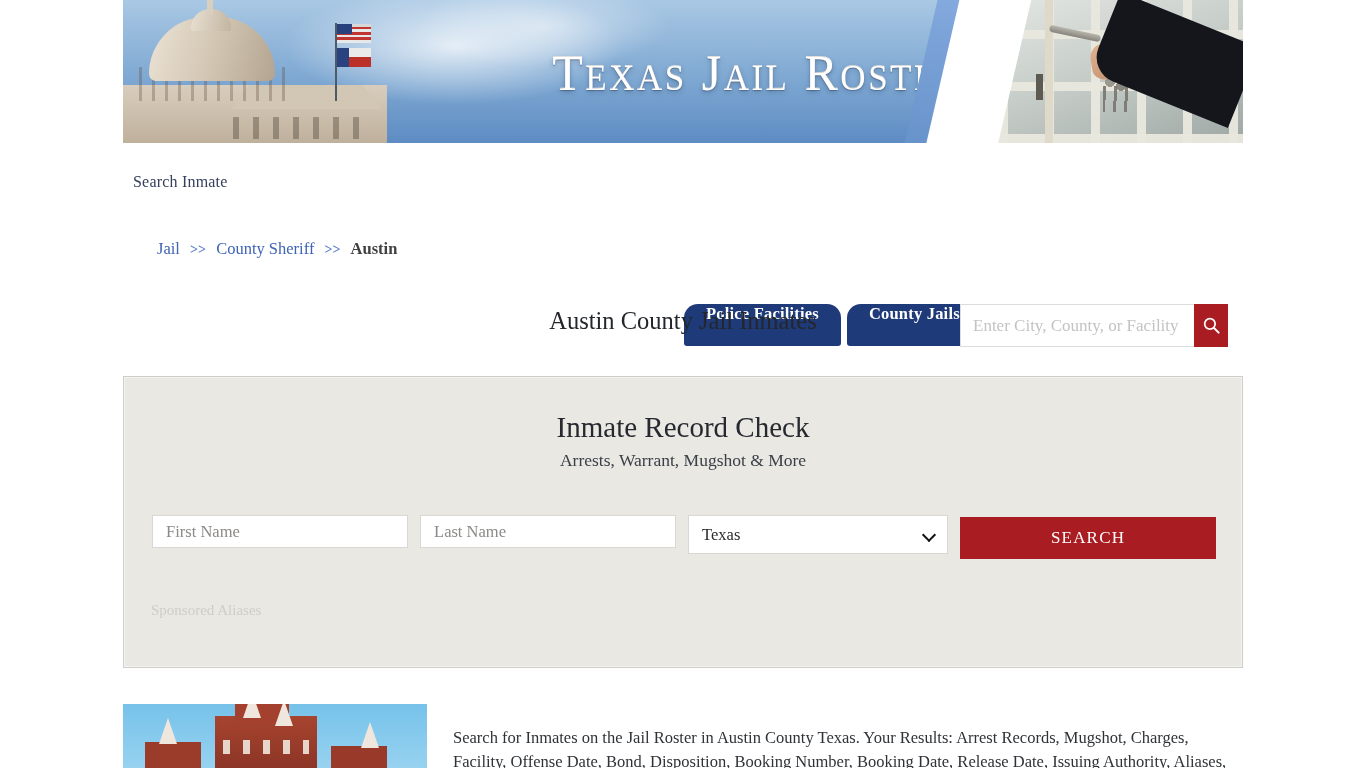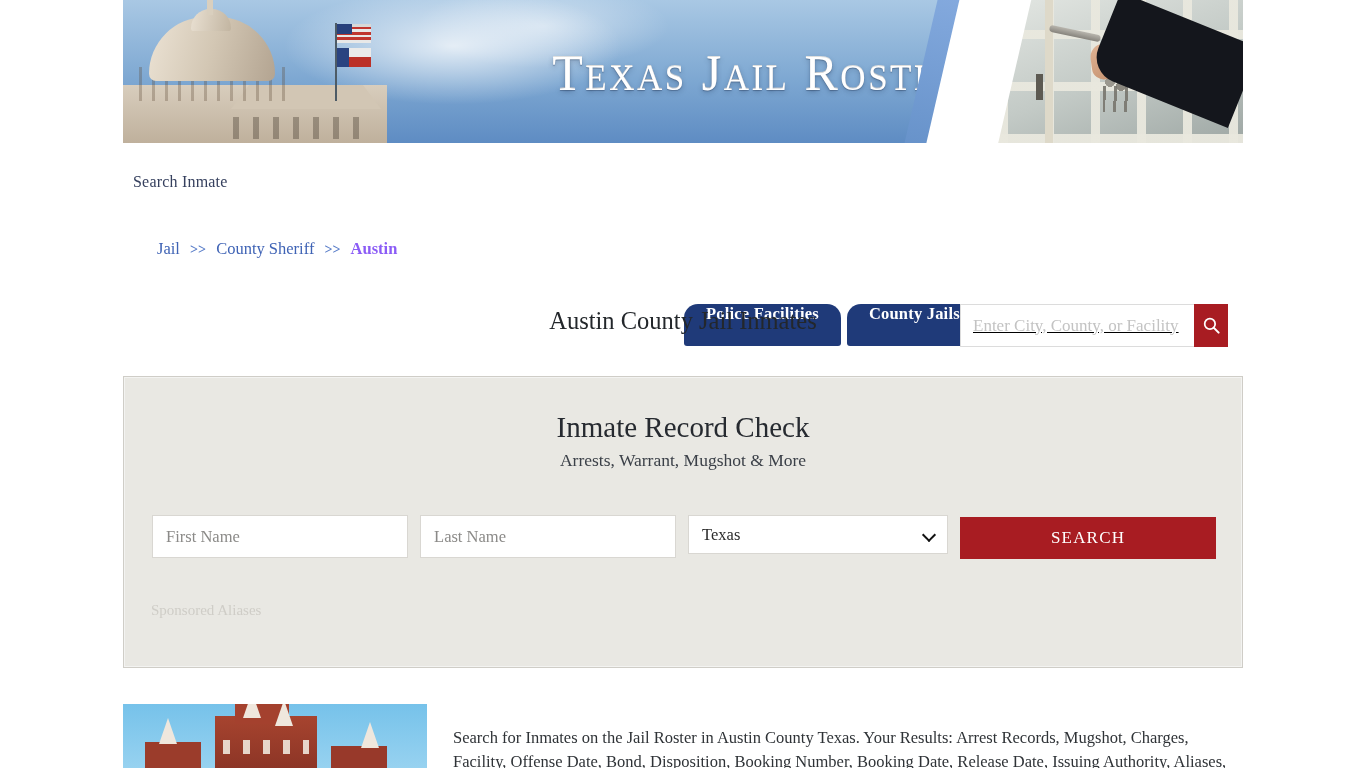--- a/index.html
+++ b/index.html
@@ -160,42 +160,42 @@
   .navtab {
     height:42px; padding:0 22px;
     display:flex; align-items:flex-start; justify-content:center;
     background:#1f3a79; color:#ffffff;
     font-size:16.5px; font-weight:700; letter-spacing:.2px;
     border-radius:14px 14px 3px 3px;
     cursor:pointer; position:relative;
   }
   .navtab.tab2 { margin-left:6px; border-radius:14px 22px 3px 3px; }
   .searchwrap {
-    position:absolute; left:960px; top:161px; width:268px; height:43px; display:flex;text-decoration:underline;
+    position:absolute; left:960px; top:161px; width:268px; height:43px; display:flex;
   }
   .searchwrap input {
     flex:1; border:1px solid #dcdcdc; border-right:none; background:#fff;
     font-family:"Liberation Serif","DejaVu Serif",serif; font-size:17px;
     color:#333; padding:0 12px; outline:none;
   }
   .searchwrap input::placeholder { color:#c3c3c3; }
   .searchbtn {
     width:40px; background:#a81c22; border:none; cursor:pointer;
     display:flex; align-items:center; justify-content:center;
   }
   .searchbtn svg { width:19px; height:19px; }
 
   
   .crumbs {
     position:absolute; left:157px; top:239px;
     font-size:16.5px; color:#3b3b3b;
   }
   .crumbs a { color:#3f63b5; text-decoration:none; }
   .crumbs .sep { color:#5a7ec9; margin:0 6px; font-weight:700; font-size:14px; }
-  .crumbs .cur { color:#8b5cf6; font-weight:700; }
+  .crumbs .cur { color:#404040; font-weight:700; }
 
   
   .pagetitle {
     position:absolute; left:0; top:291px; width:1366px;
     text-align:center; font-size:24.5px; color:#23272b; font-weight:400;
   }
 
   
   .panel {
     position:absolute; left:123px; top:376px; width:1120px; height:292px;
@@ -205,21 +205,21 @@
     margin-top:34px; text-align:center; font-size:29px; color:#262a30; font-weight:400;
   }
   .panel-h2 {
     margin-top:6px; text-align:center; font-size:17.5px; color:#3b4048;
   }
   .form {
     position:absolute; left:28px; top:138px; width:1064px;
     display:flex; gap:12px; align-items:flex-start;
   }
   .fld {
-    height:43px; border:1px solid #d9d7d2; background:#fff;
+    height:33px; border:1px solid #d9d7d2; background:#fff;
     font-family:"Liberation Serif","DejaVu Serif",serif; font-size:16.5px;
     color:#2b2b2b; padding:0 13px; outline:none;
   }
   .fld::placeholder{ color:#8b8a88; }
   #first-name { width:258px; }
   #last-name  { width:258px; }
   .selwrap { position:relative; width:260px; }
   .sel {
     width:260px; height:39px; border:1px solid #d9d7d2; background:#fff;
     font-family:"Liberation Serif","DejaVu Serif",serif; font-size:16.5px;

